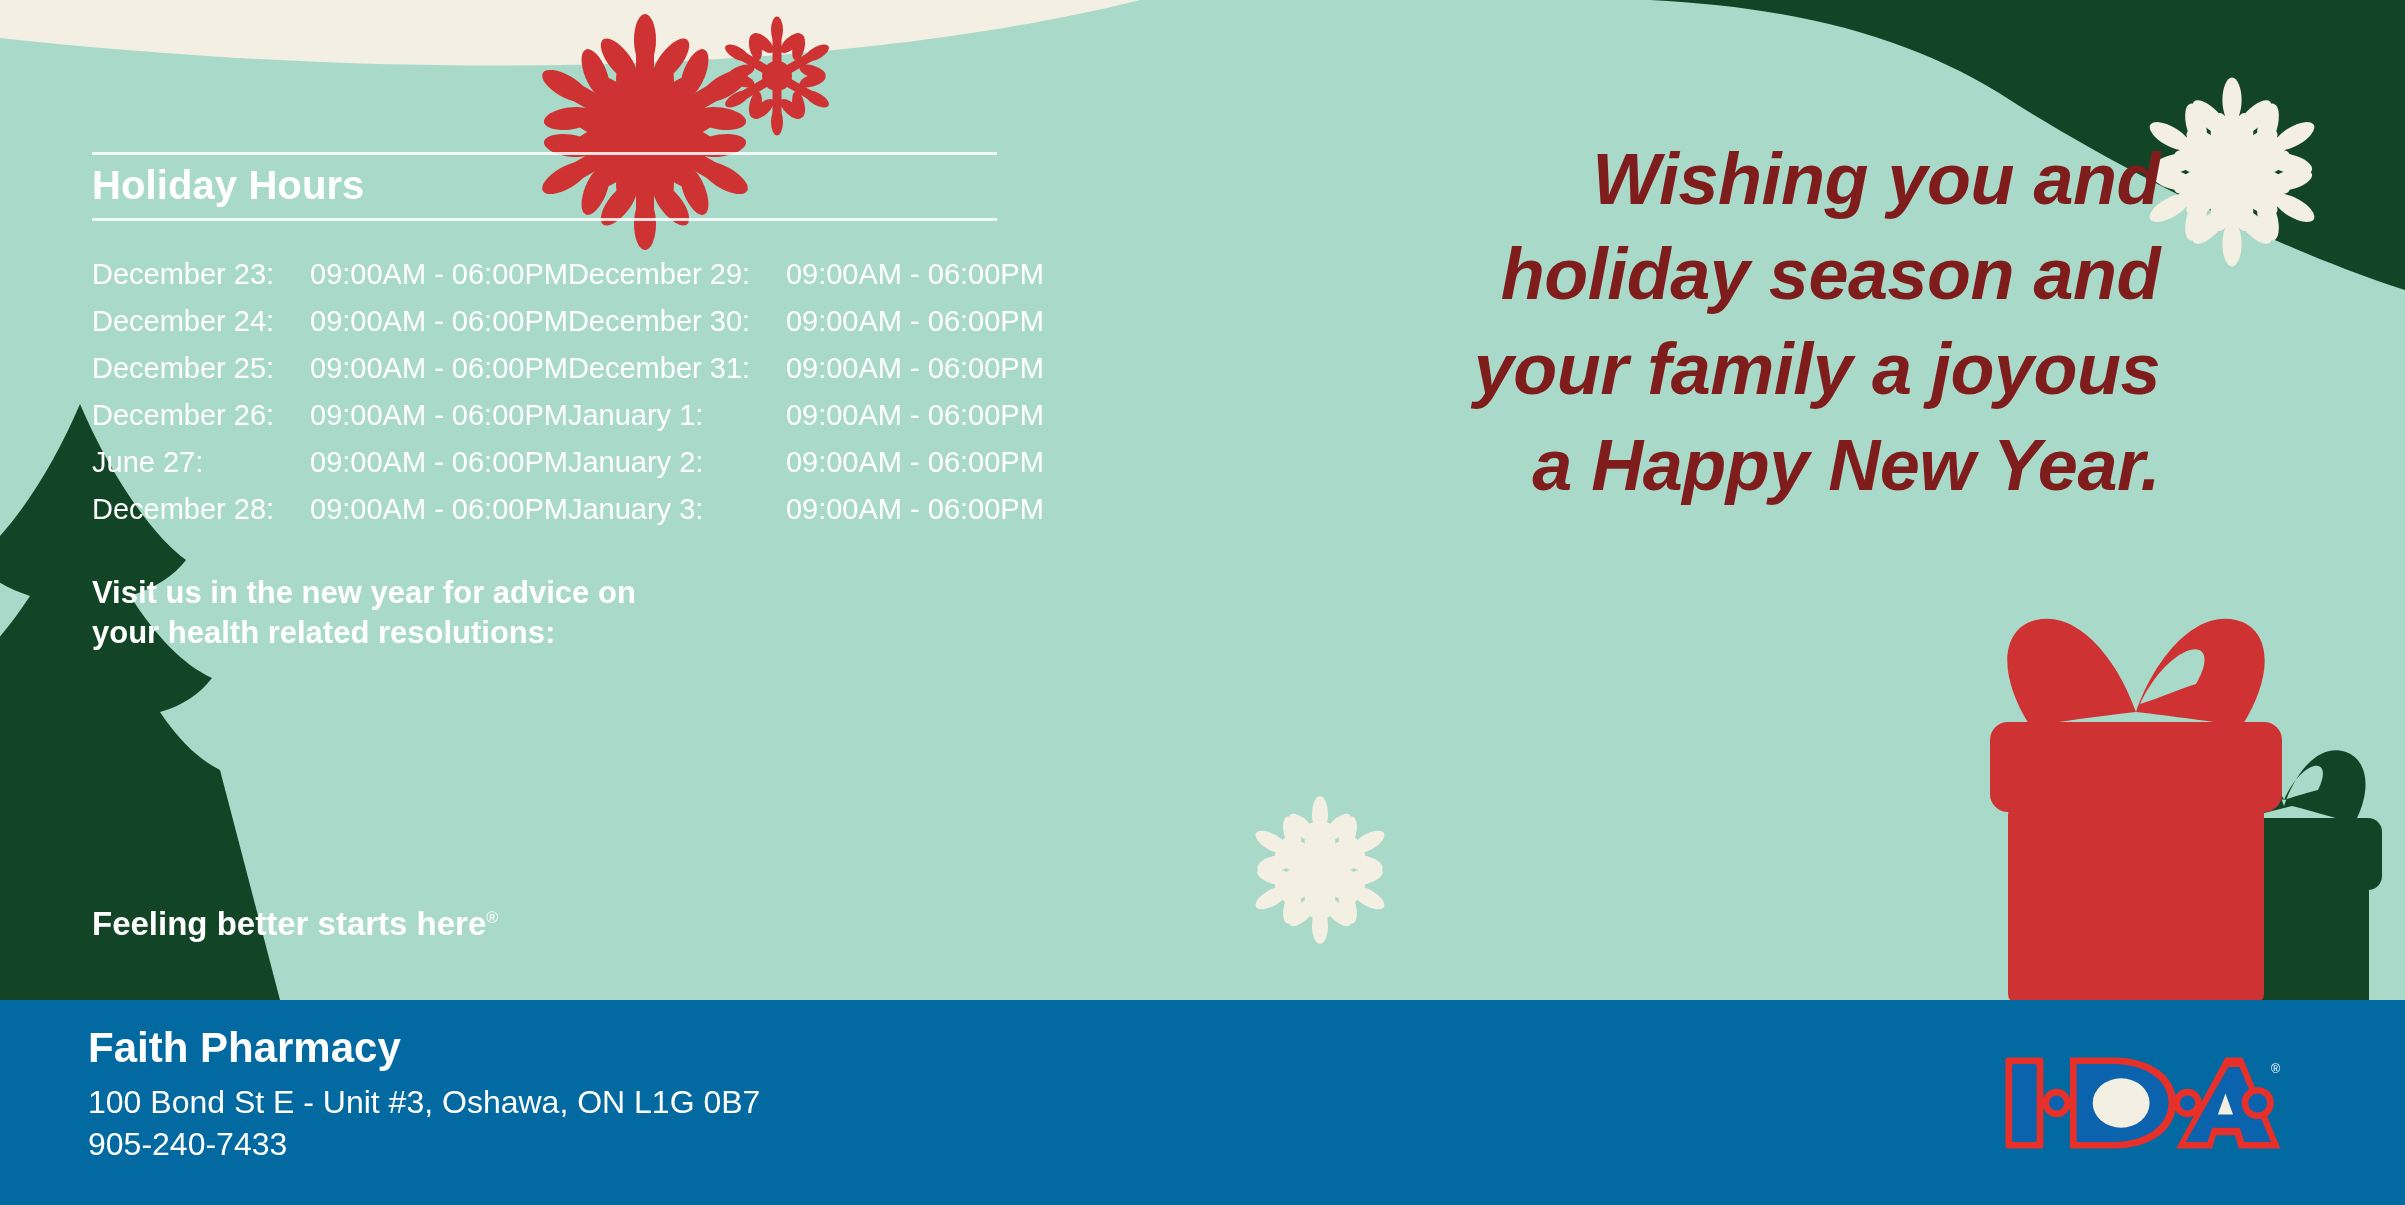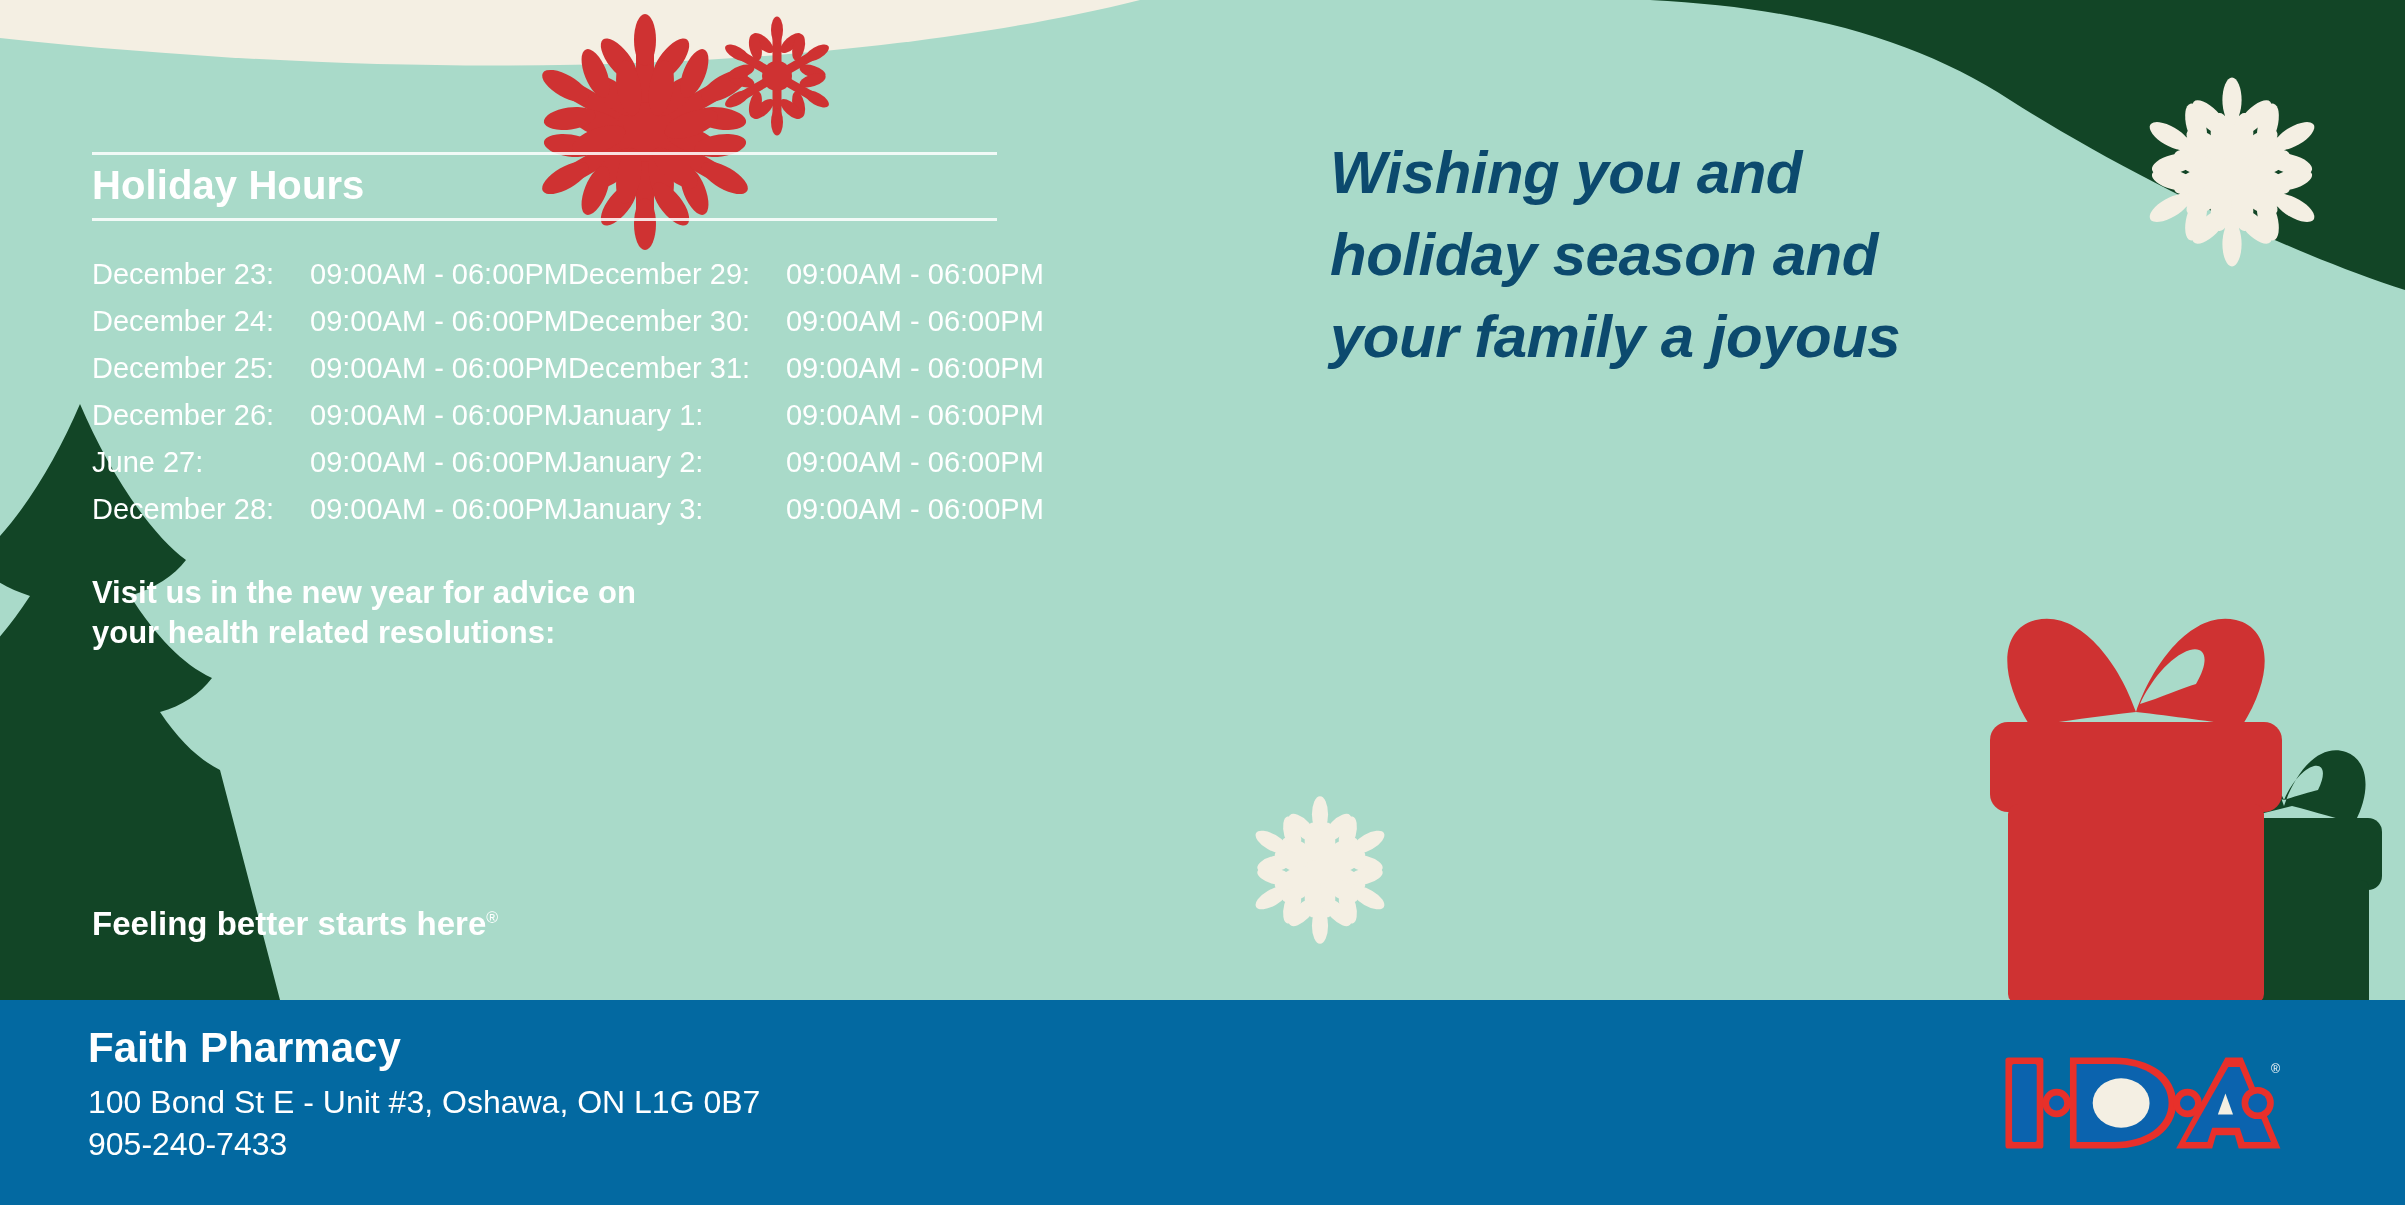--- a/index.html
+++ b/index.html
@@ -35,22 +35,22 @@
   }
   .tagline{
     position:absolute;left:92px;top:905px;
     color:#ffffff;font-size:33px;font-weight:bold;white-space:nowrap;
   }
   .tagline sup{font-size:16px;font-weight:normal;vertical-align:super;}
 
   
   .greeting{
     position:absolute;left:1330px;top:140px;width:830px;
-    text-align:left;color:#0c4a6e;
-    font-size:60px;font-weight:bold;font-style:italic;
+    text-align:right;color:#7f1d1d;
+    font-size:72px;font-weight:bold;font-style:italic;
     line-height:1.1;font-stretch:condensed;letter-spacing:-.5px;
   }
   .greeting div{margin-bottom:16px;}
 
   
   .footer{
     position:absolute;left:0;bottom:0;width:2405px;height:205px;
     background:#0369a1;
   }
   .footer-info{position:absolute;left:88px;top:22px;color:#ffffff;}
@@ -377,20 +377,21 @@
     <div>Visit us in the new year for advice on</div>
     <div>your health related resolutions:</div>
   </div>
 
   <div class="tagline"><span>Feeling better starts here</span><sup>®</sup></div>
 
   <div class="greeting">
     <div>Wishing you and</div>
     <div>holiday season and</div>
     <div>your family a joyous</div>
+    <div>a Happy New Year.</div>
   </div>
 
   <div class="footer">
     <div class="footer-info">
       <div class="store-name">Faith Pharmacy</div>
       <div class="store-addr">100 Bond St E - Unit #3, Oshawa, ON  L1G 0B7</div>
       <div class="store-phone">905-240-7433</div>
     </div>
 
     <div class="ida-logo">

